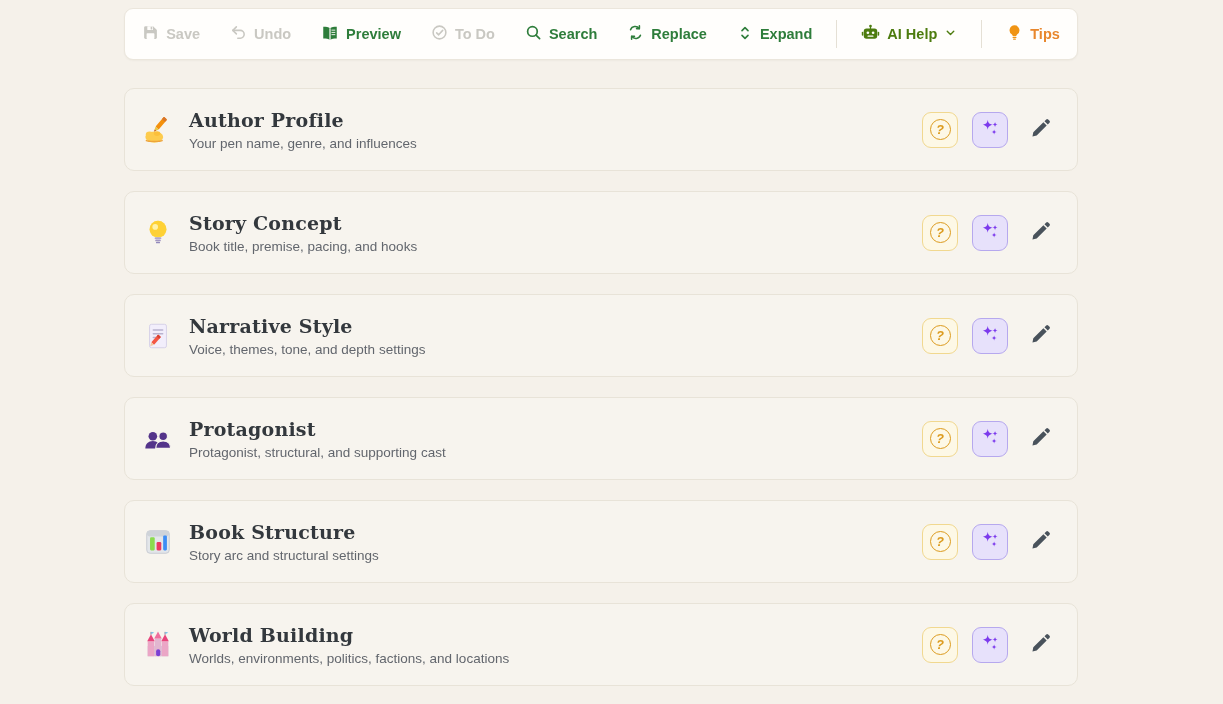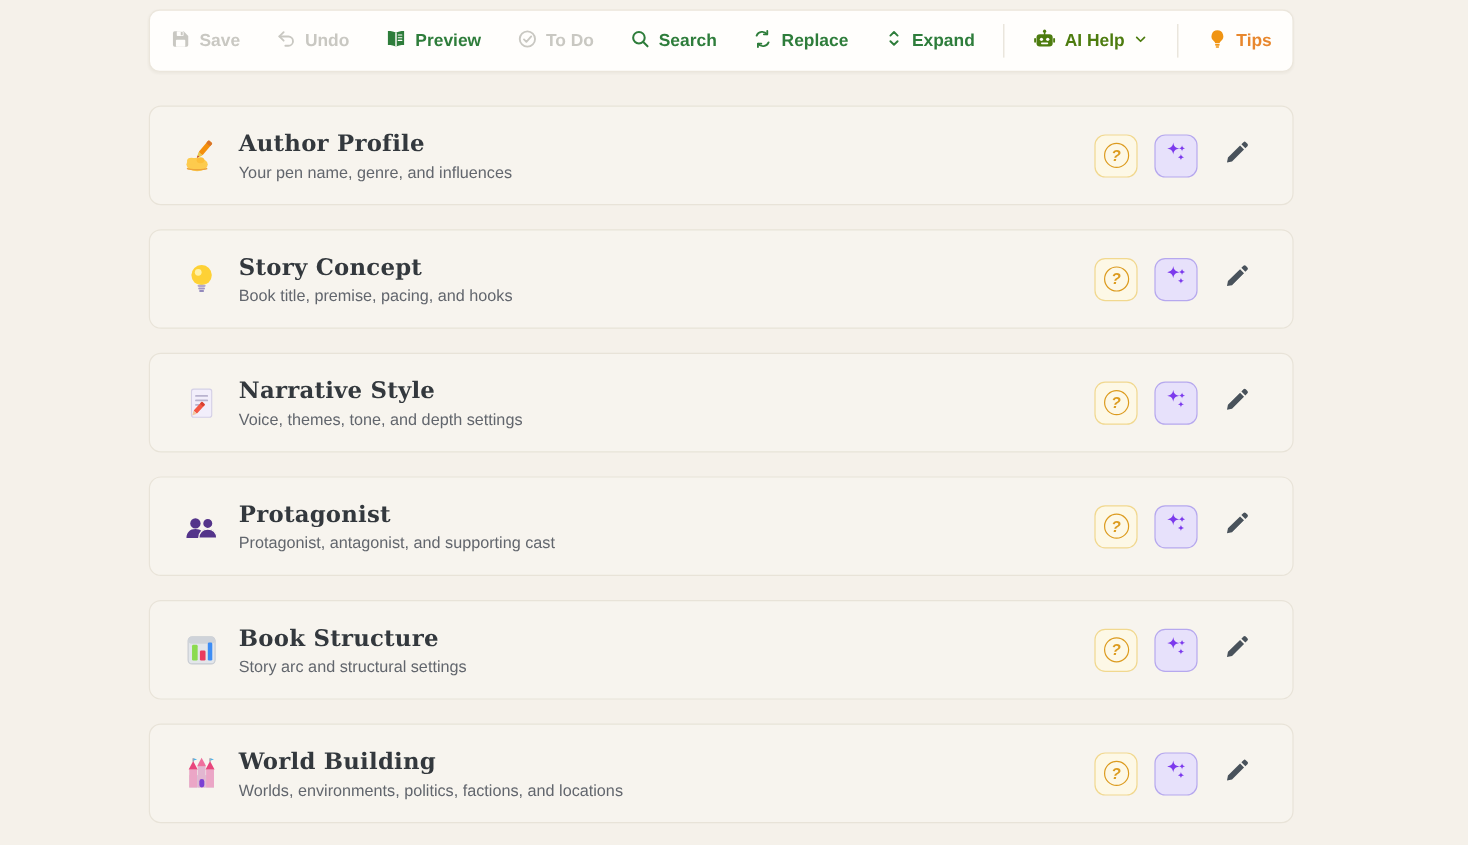--- a/index.html
+++ b/index.html
@@ -38,21 +38,21 @@
   
   .cards { margin-top:28px; }
   .card {
     height:83px;
     background:#f7f4ee;
     border:1px solid #e8e3d8;
     border-radius:10px;
     margin-bottom:20px;
     display:flex;
     align-items:center;
-    padding:0 28px;
+    padding:0 18px;
     cursor:pointer;
   }
   .card-icon { width:30px; height:30px; margin-right:16px; flex:none; }
   .card-text { flex:1; min-width:0; }
   .card-title {
     font-family:"DejaVu Serif", serif;
     font-weight:700; font-size:19px; color:#33383d; letter-spacing:.2px;
   }
   .card-sub { margin-top:5px; font-size:13.5px; color:#62666d; }
 
@@ -283,21 +283,21 @@
       <span class="card-icon">
         <svg width="30" height="30" viewBox="0 0 32 32" fill="#54348a">
             <circle cx="10.5" cy="13" r="4.6"></circle>
             <path d="M2.5 26c0-5 3.3-8 8-8s8 3 8 8z"></path>
             <circle cx="21.5" cy="13" r="4.6" stroke="#f7f4ee" stroke-width="1.2"></circle>
             <path d="M13.5 26c0-5 3.3-8 8-8s8 3 8 8z" stroke="#f7f4ee" stroke-width="1.2"></path>
           </svg>
       </span>
       <div class="card-text">
         <div class="card-title">Protagonist</div>
-        <div class="card-sub">Protagonist, antagonist, and supporting cast</div>
+        <div class="card-sub">Protagonist, structural, and supporting cast</div>
       </div>
       <div class="actions">
         <div class="abtn help">
             <span class="qmark">?</span>
           </div>
         <div class="abtn ai">
             <span><svg width="22" height="22" viewBox="0 0 24 24" fill="#7c3aed">
                 <path d="M9.5 3c.5 3.4 1.6 4.6 5.5 5.5-3.9.9-5 2.1-5.5 5.5C9 10.6 7.9 9.4 4 8.5 7.9 7.6 9 6.4 9.5 3z"></path>
                 <path d="M17.5 5.5c.3 1.8.9 2.4 2.8 2.8-1.9.4-2.5 1-2.8 2.8-.3-1.8-.9-2.4-2.8-2.8 1.9-.4 2.5-1 2.8-2.8z"></path>
                 <path d="M16.5 13.5c.3 1.8.9 2.4 2.8 2.8-1.9.4-2.5 1-2.8 2.8-.3-1.8-.9-2.4-2.8-2.8 1.9-.4 2.5-1 2.8-2.8z"></path>

